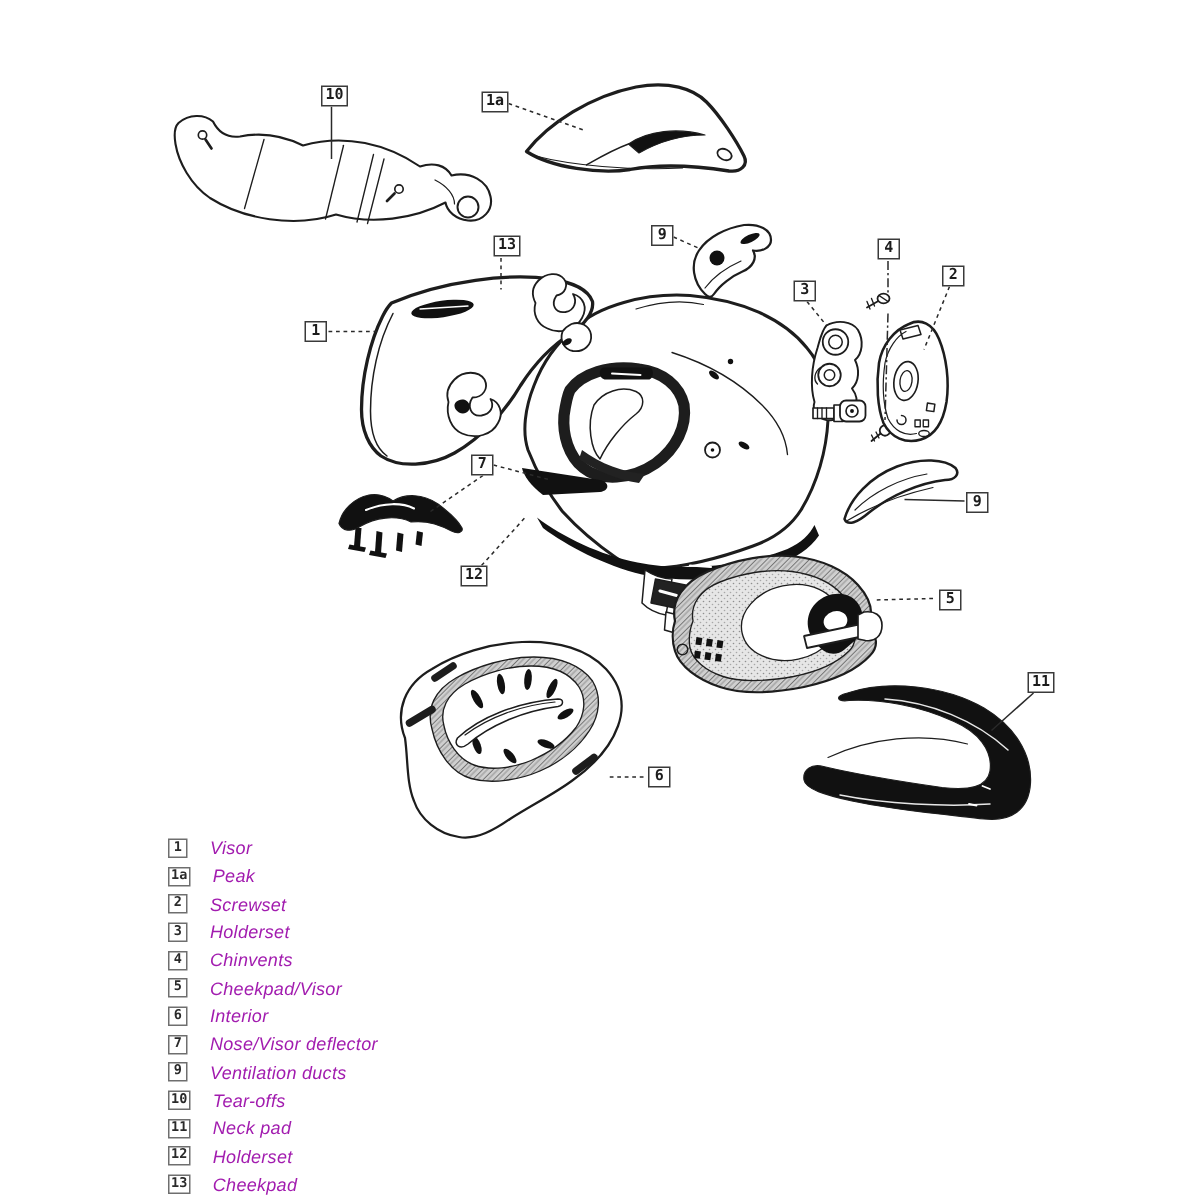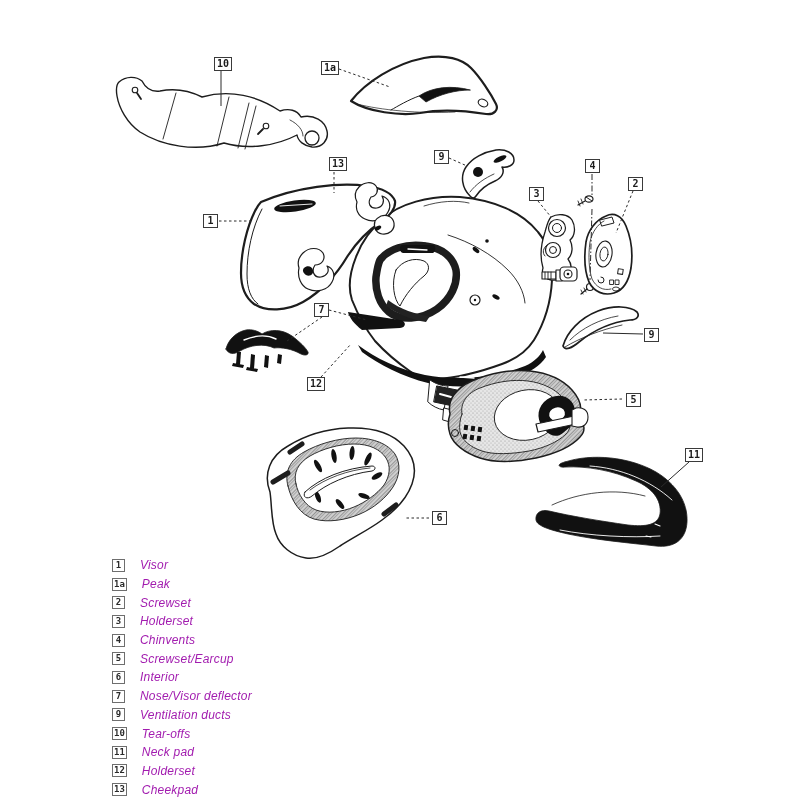--- a/index.html
+++ b/index.html
@@ -267,21 +267,21 @@
       <div class="legend-row">
         <span class="num-box">3</span>
         <span class="legend-label">Holderset</span>
       </div>
       <div class="legend-row">
         <span class="num-box">4</span>
         <span class="legend-label">Chinvents</span>
       </div>
       <div class="legend-row">
         <span class="num-box">5</span>
-        <span class="legend-label">Screwset/Earcup</span>
+        <span class="legend-label">Cheekpad/Visor</span>
       </div>
       <div class="legend-row">
         <span class="num-box">6</span>
         <span class="legend-label">Interior</span>
       </div>
       <div class="legend-row">
         <span class="num-box">7</span>
         <span class="legend-label">Nose/Visor deflector</span>
       </div>
       <div class="legend-row">

